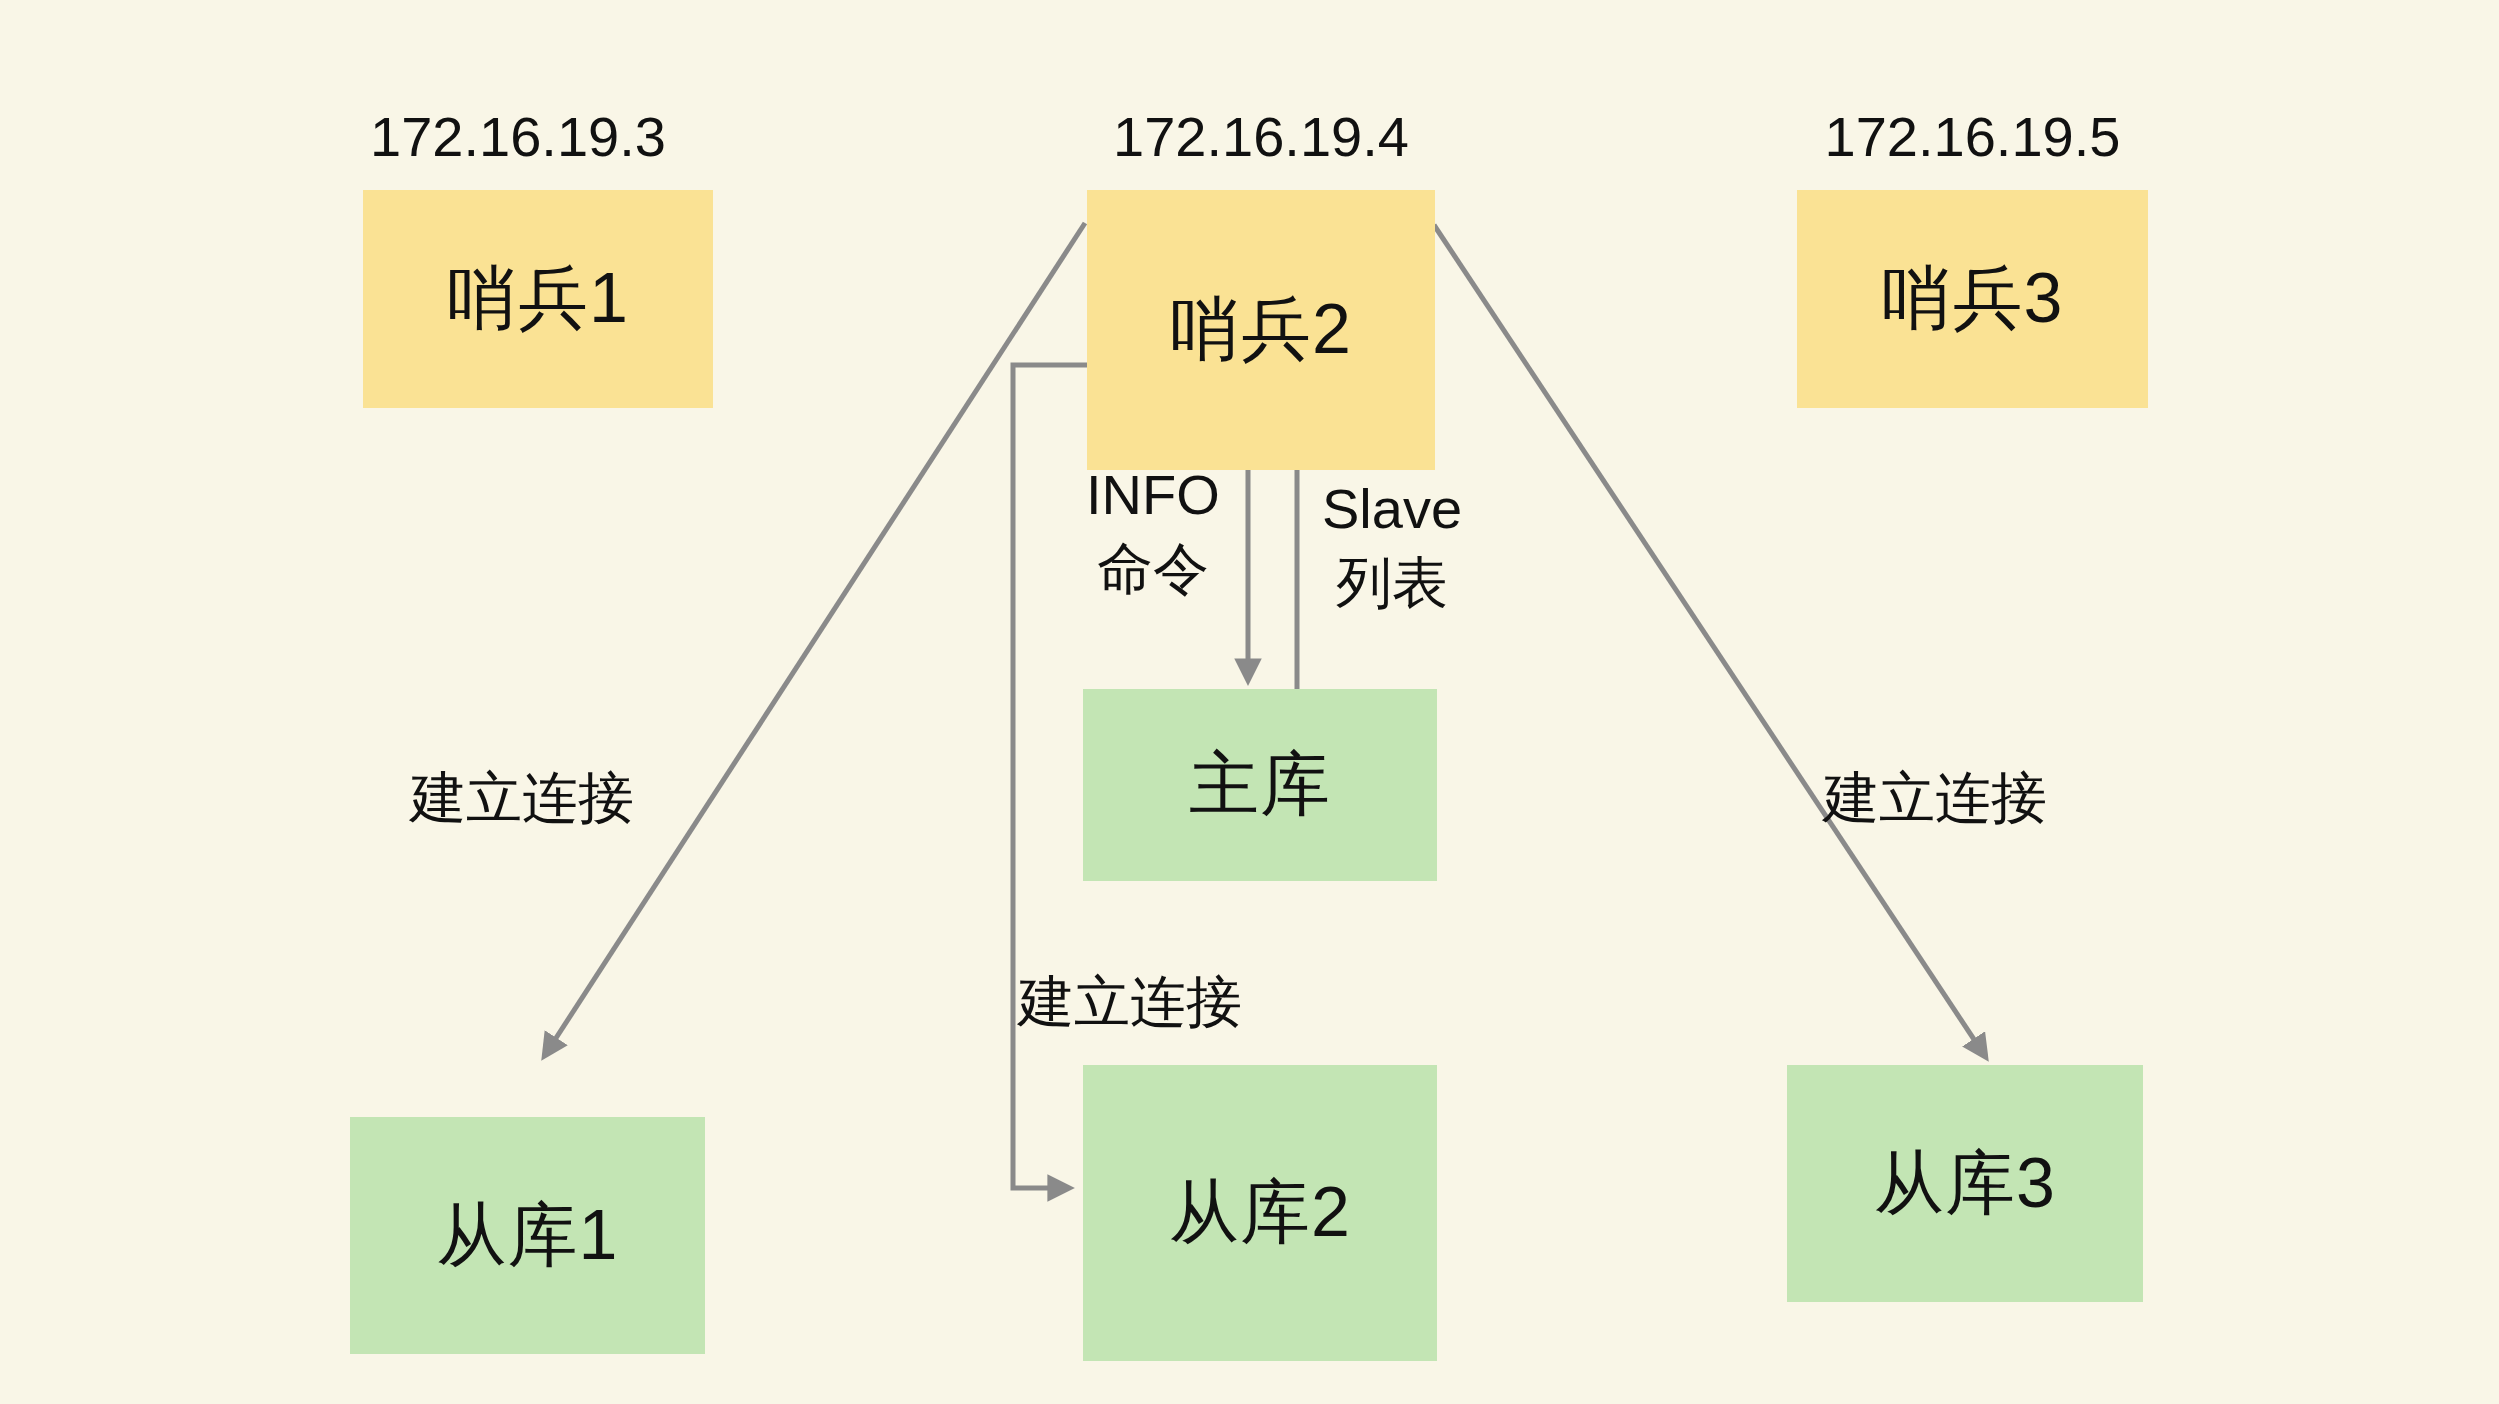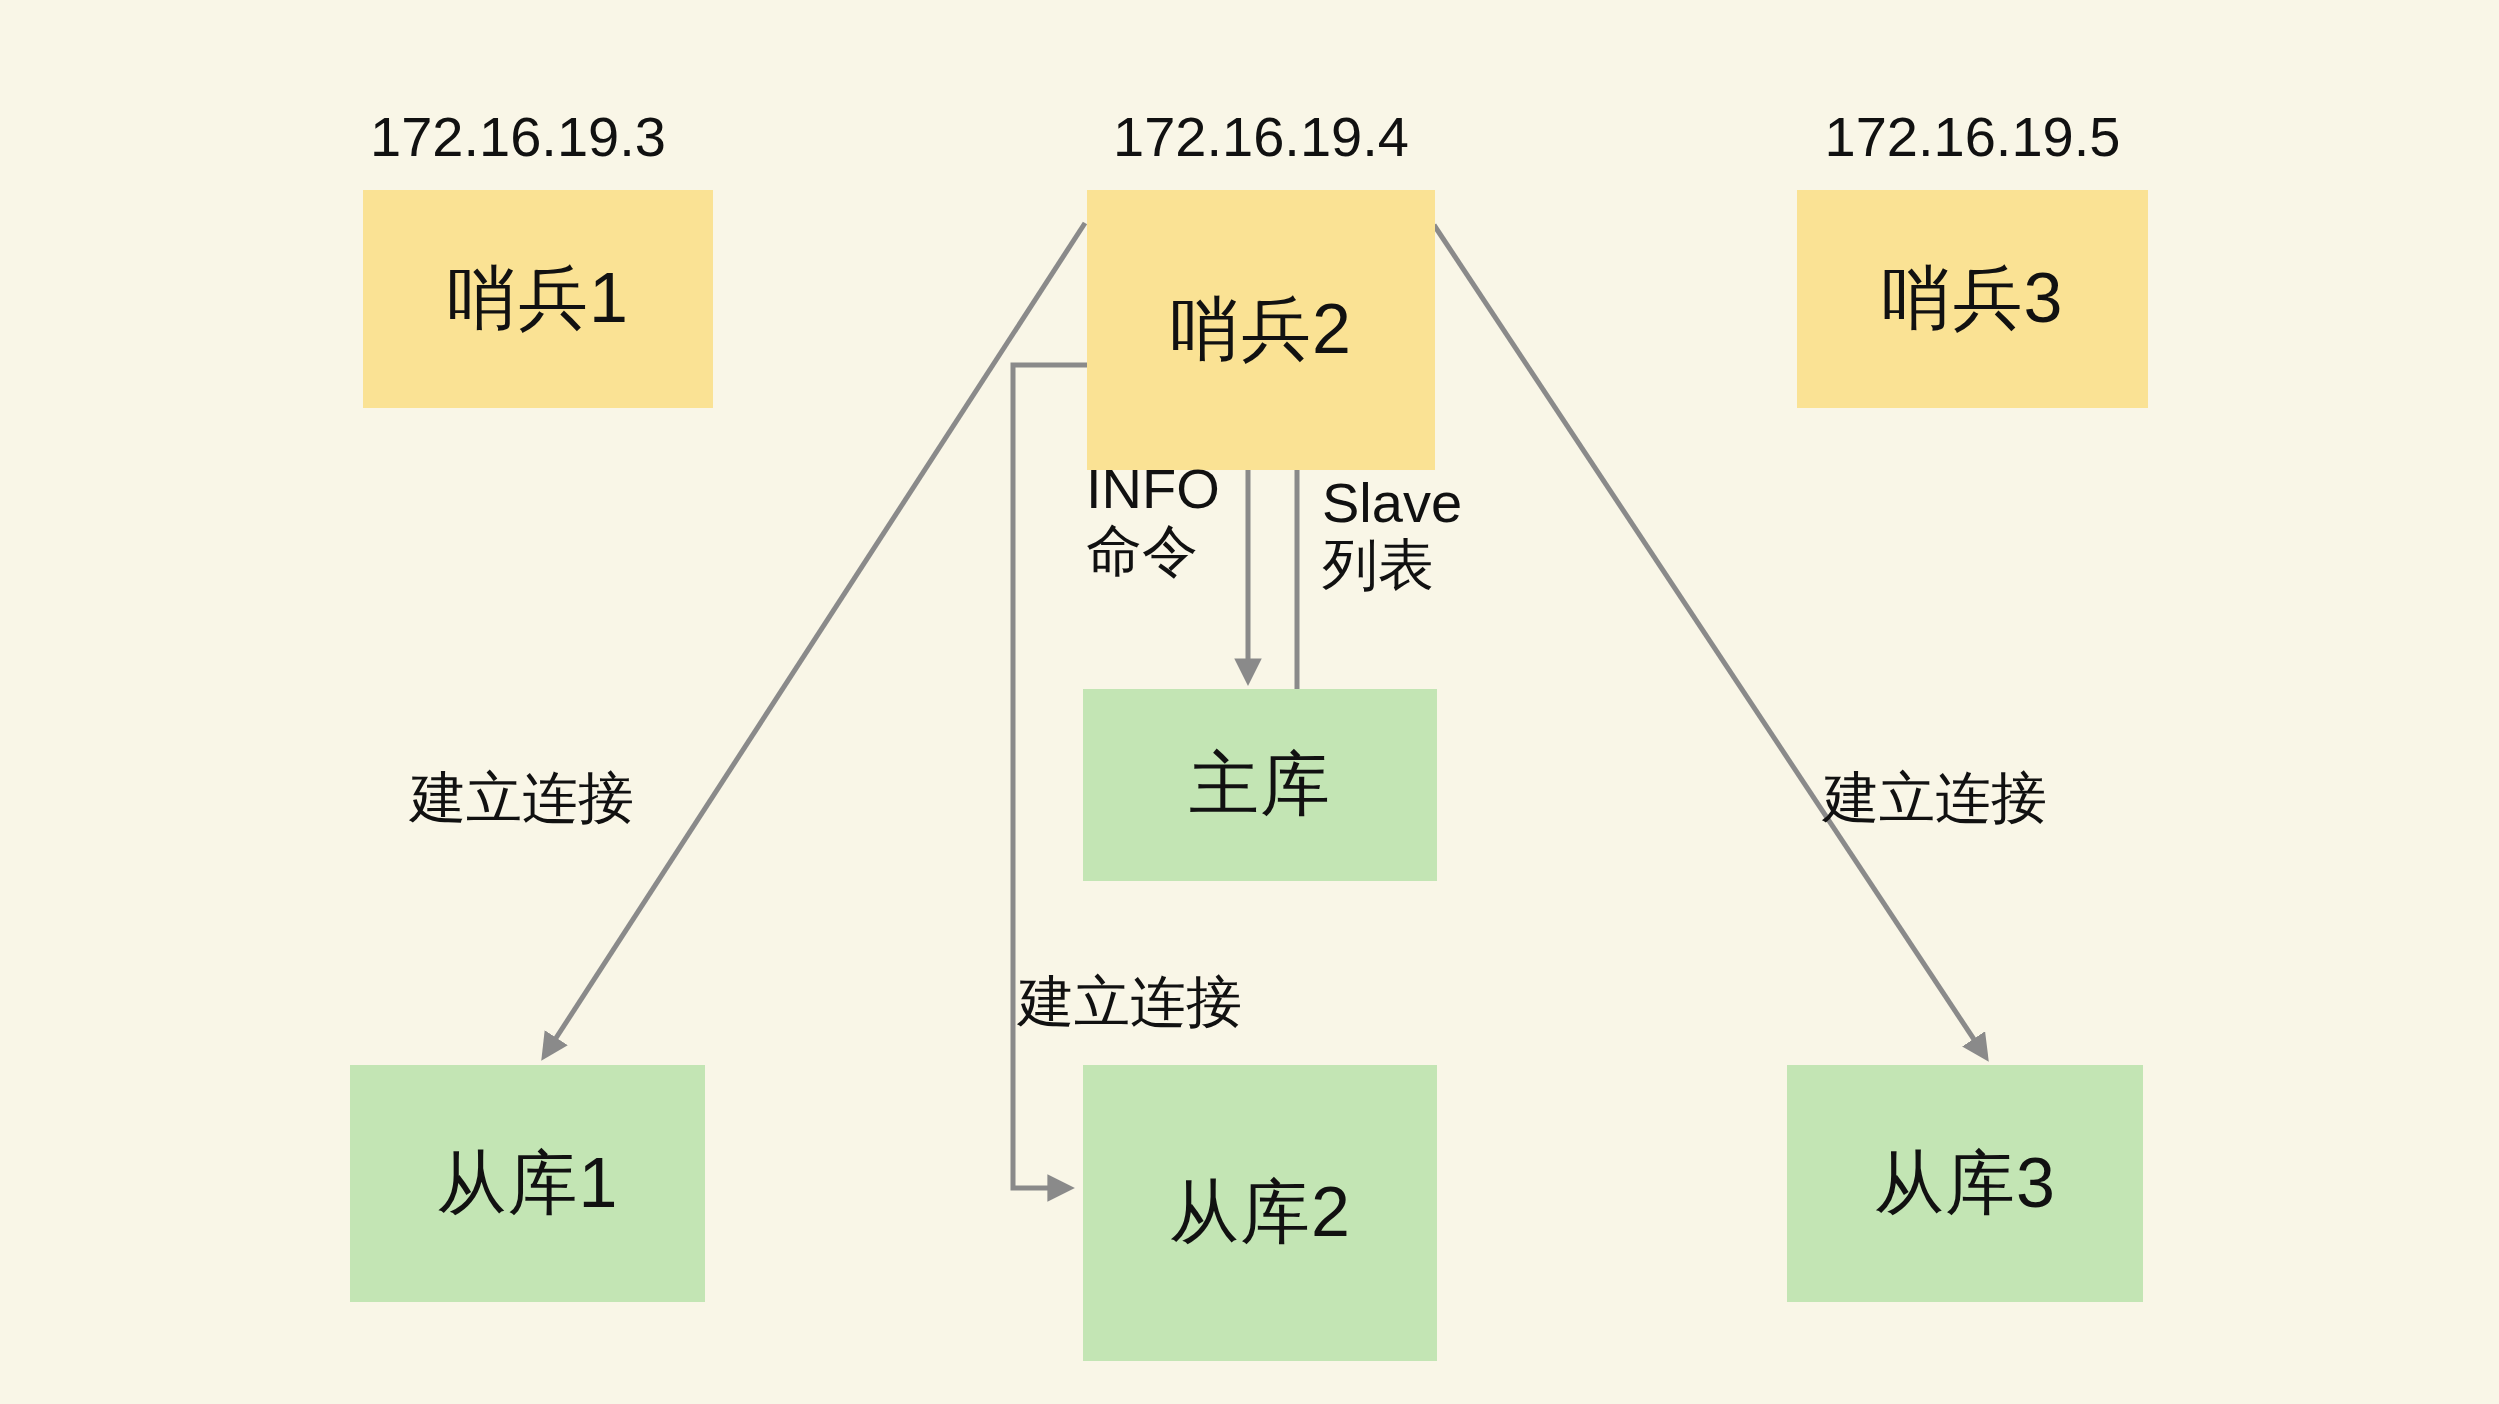--- a/index.html
+++ b/index.html
@@ -46,34 +46,35 @@
     line-height: 70px;
     text-align: center;
   }
   .edge-label {
     position: absolute;
     font-size: 56px;
     line-height: 64px;
     white-space: pre-line;
   }
   .edge-label--two-line {
-    line-height: 62px;
+    line-height: 74px;
+    text-align: center;
   }
 
   
   .ip-label--s1 { left: 343px;  top: 102px; width: 350px; }
   .ip-label--s2 { left: 1087px; top: 102px; width: 348px; }
   .ip-label--s3 { left: 1797px; top: 102px; width: 351px; }
 
   .node--s1 { left: 363px;  top: 190px; width: 350px; height: 218px; }
   .node--s2 { left: 1087px; top: 190px; width: 348px; height: 280px; }
   .node--s3 { left: 1797px; top: 190px; width: 351px; height: 218px; text-align: right; }
 
   .node--master { left: 1083px; top: 689px;  width: 354px; height: 192px; }
-  .node--slave1 { left: 350px;  top: 1065px; width: 355px; height: 237px; }
+  .node--slave1 { left: 350px;  top: 1117px; width: 355px; height: 237px; }
   .node--slave2 { left: 1083px; top: 1065px; width: 354px; height: 296px; }
   .node--slave3 { left: 1787px; top: 1065px; width: 356px; height: 237px; }
 
   .edge-label--connect-left  { left: 410px;  top: 766px; }
   .edge-label--connect-right { left: 1823px; top: 766px; }
   .edge-label--connect-mid   { left: 1018px; top: 970px; }
   .edge-label--info          { left: 1086px; top: 458px; }
   .edge-label--slave-list    { left: 1322px; top: 472px; }
 </style>
 </head>

